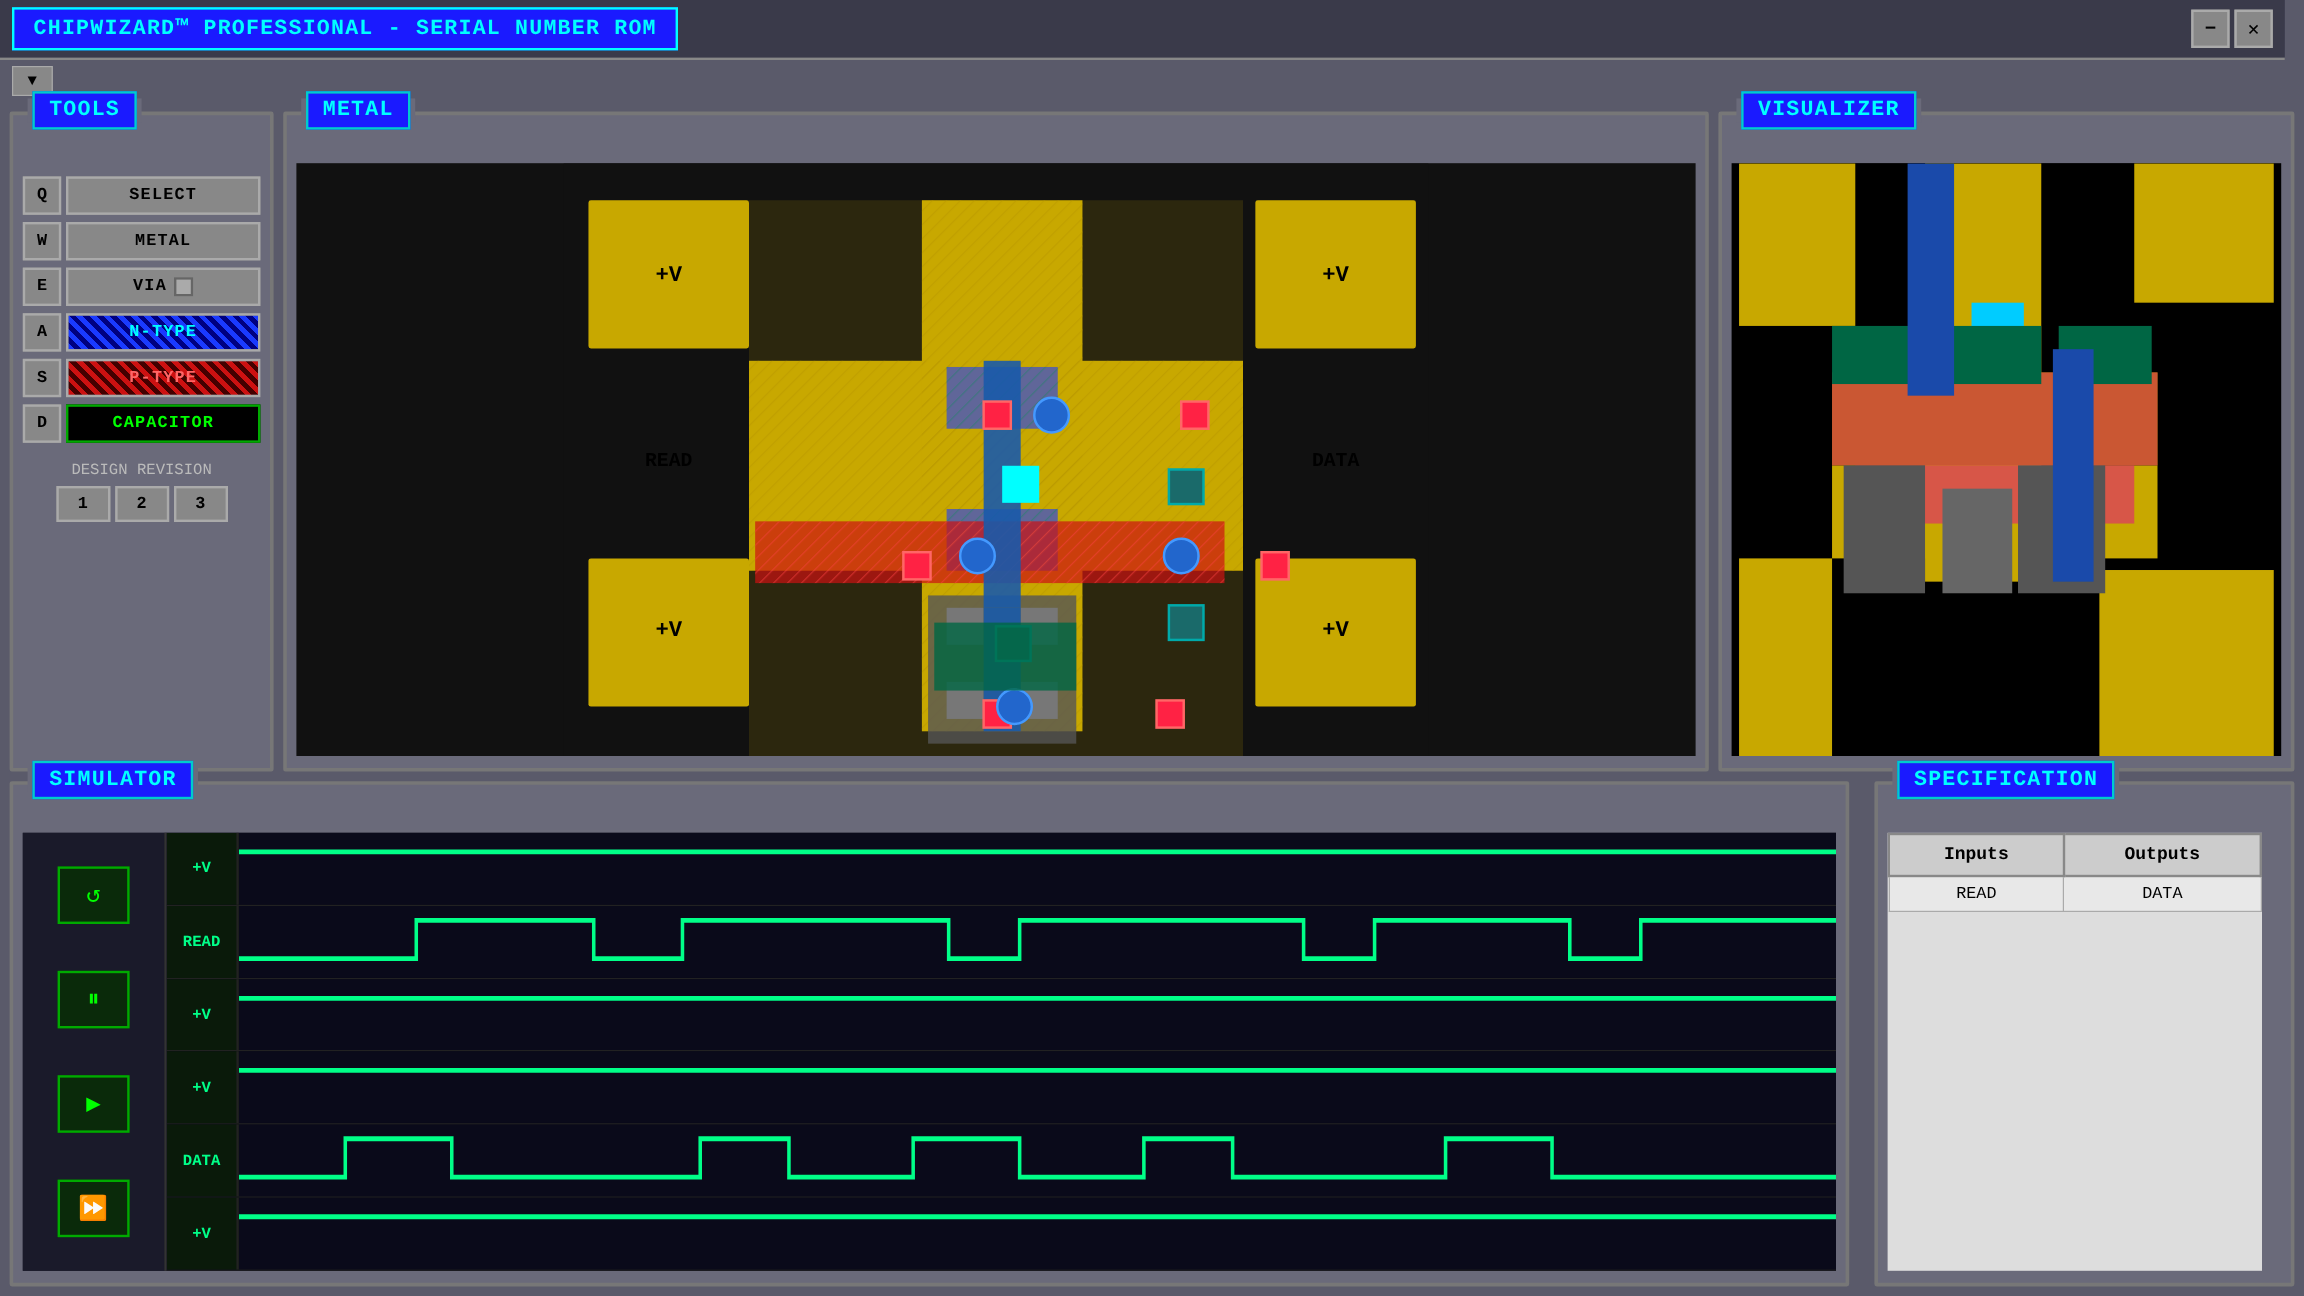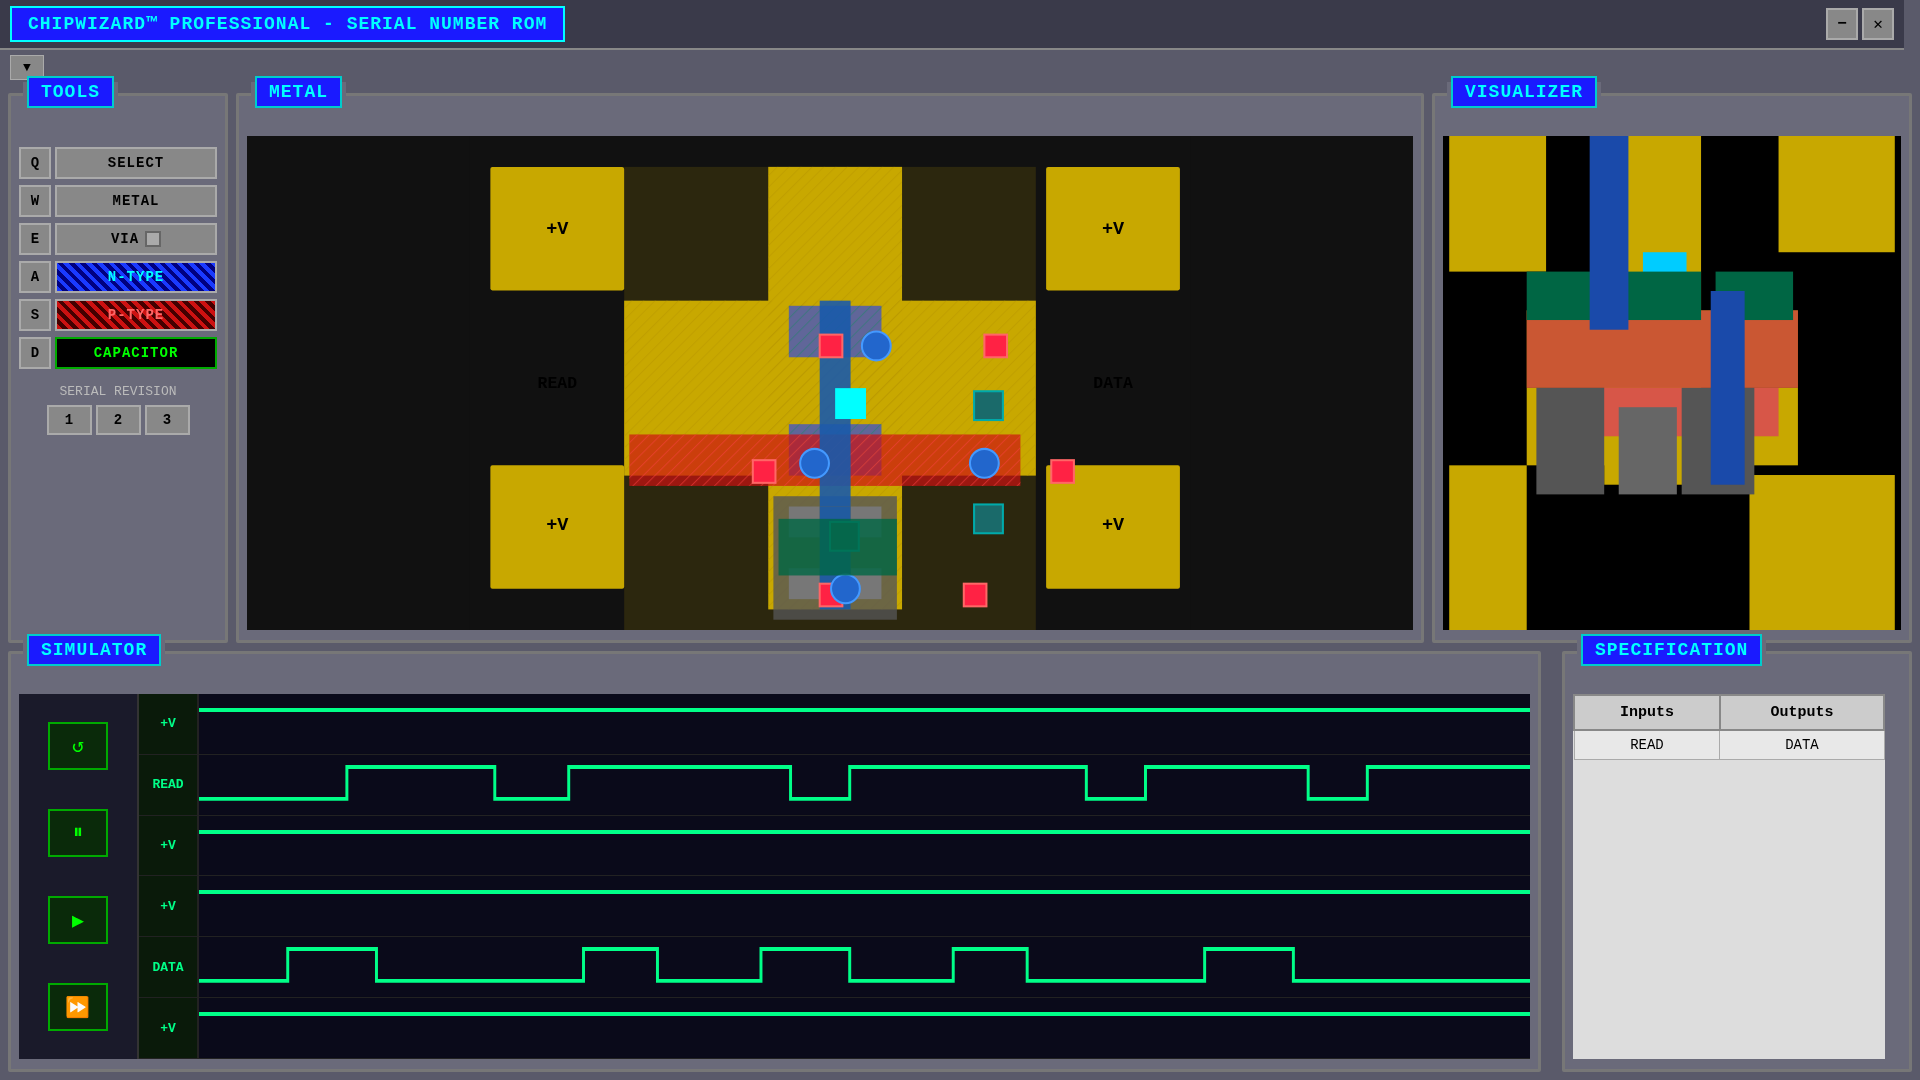--- a/index.html
+++ b/index.html
@@ -402,21 +402,21 @@
           <div class="tool-key">S</div>
           <div class="tool-btn tool-ptype">P-TYPE</div>
         </div>
         <div class="tool-row">
           <div class="tool-key">D</div>
           <div class="tool-btn tool-capacitor">CAPACITOR</div>
         </div>
       </div>
 
       <div id="design-revision">
-        <div id="design-revision-label">SERIAL REVISION</div>
+        <div id="design-revision-label">DESIGN REVISION</div>
         <div class="revision-btns">
           <div class="rev-btn">1</div>
           <div class="rev-btn">2</div>
           <div class="rev-btn">3</div>
         </div>
       </div>
     </div>
 
     <div class="panel" id="layout-panel">
       <div class="panel-header">

